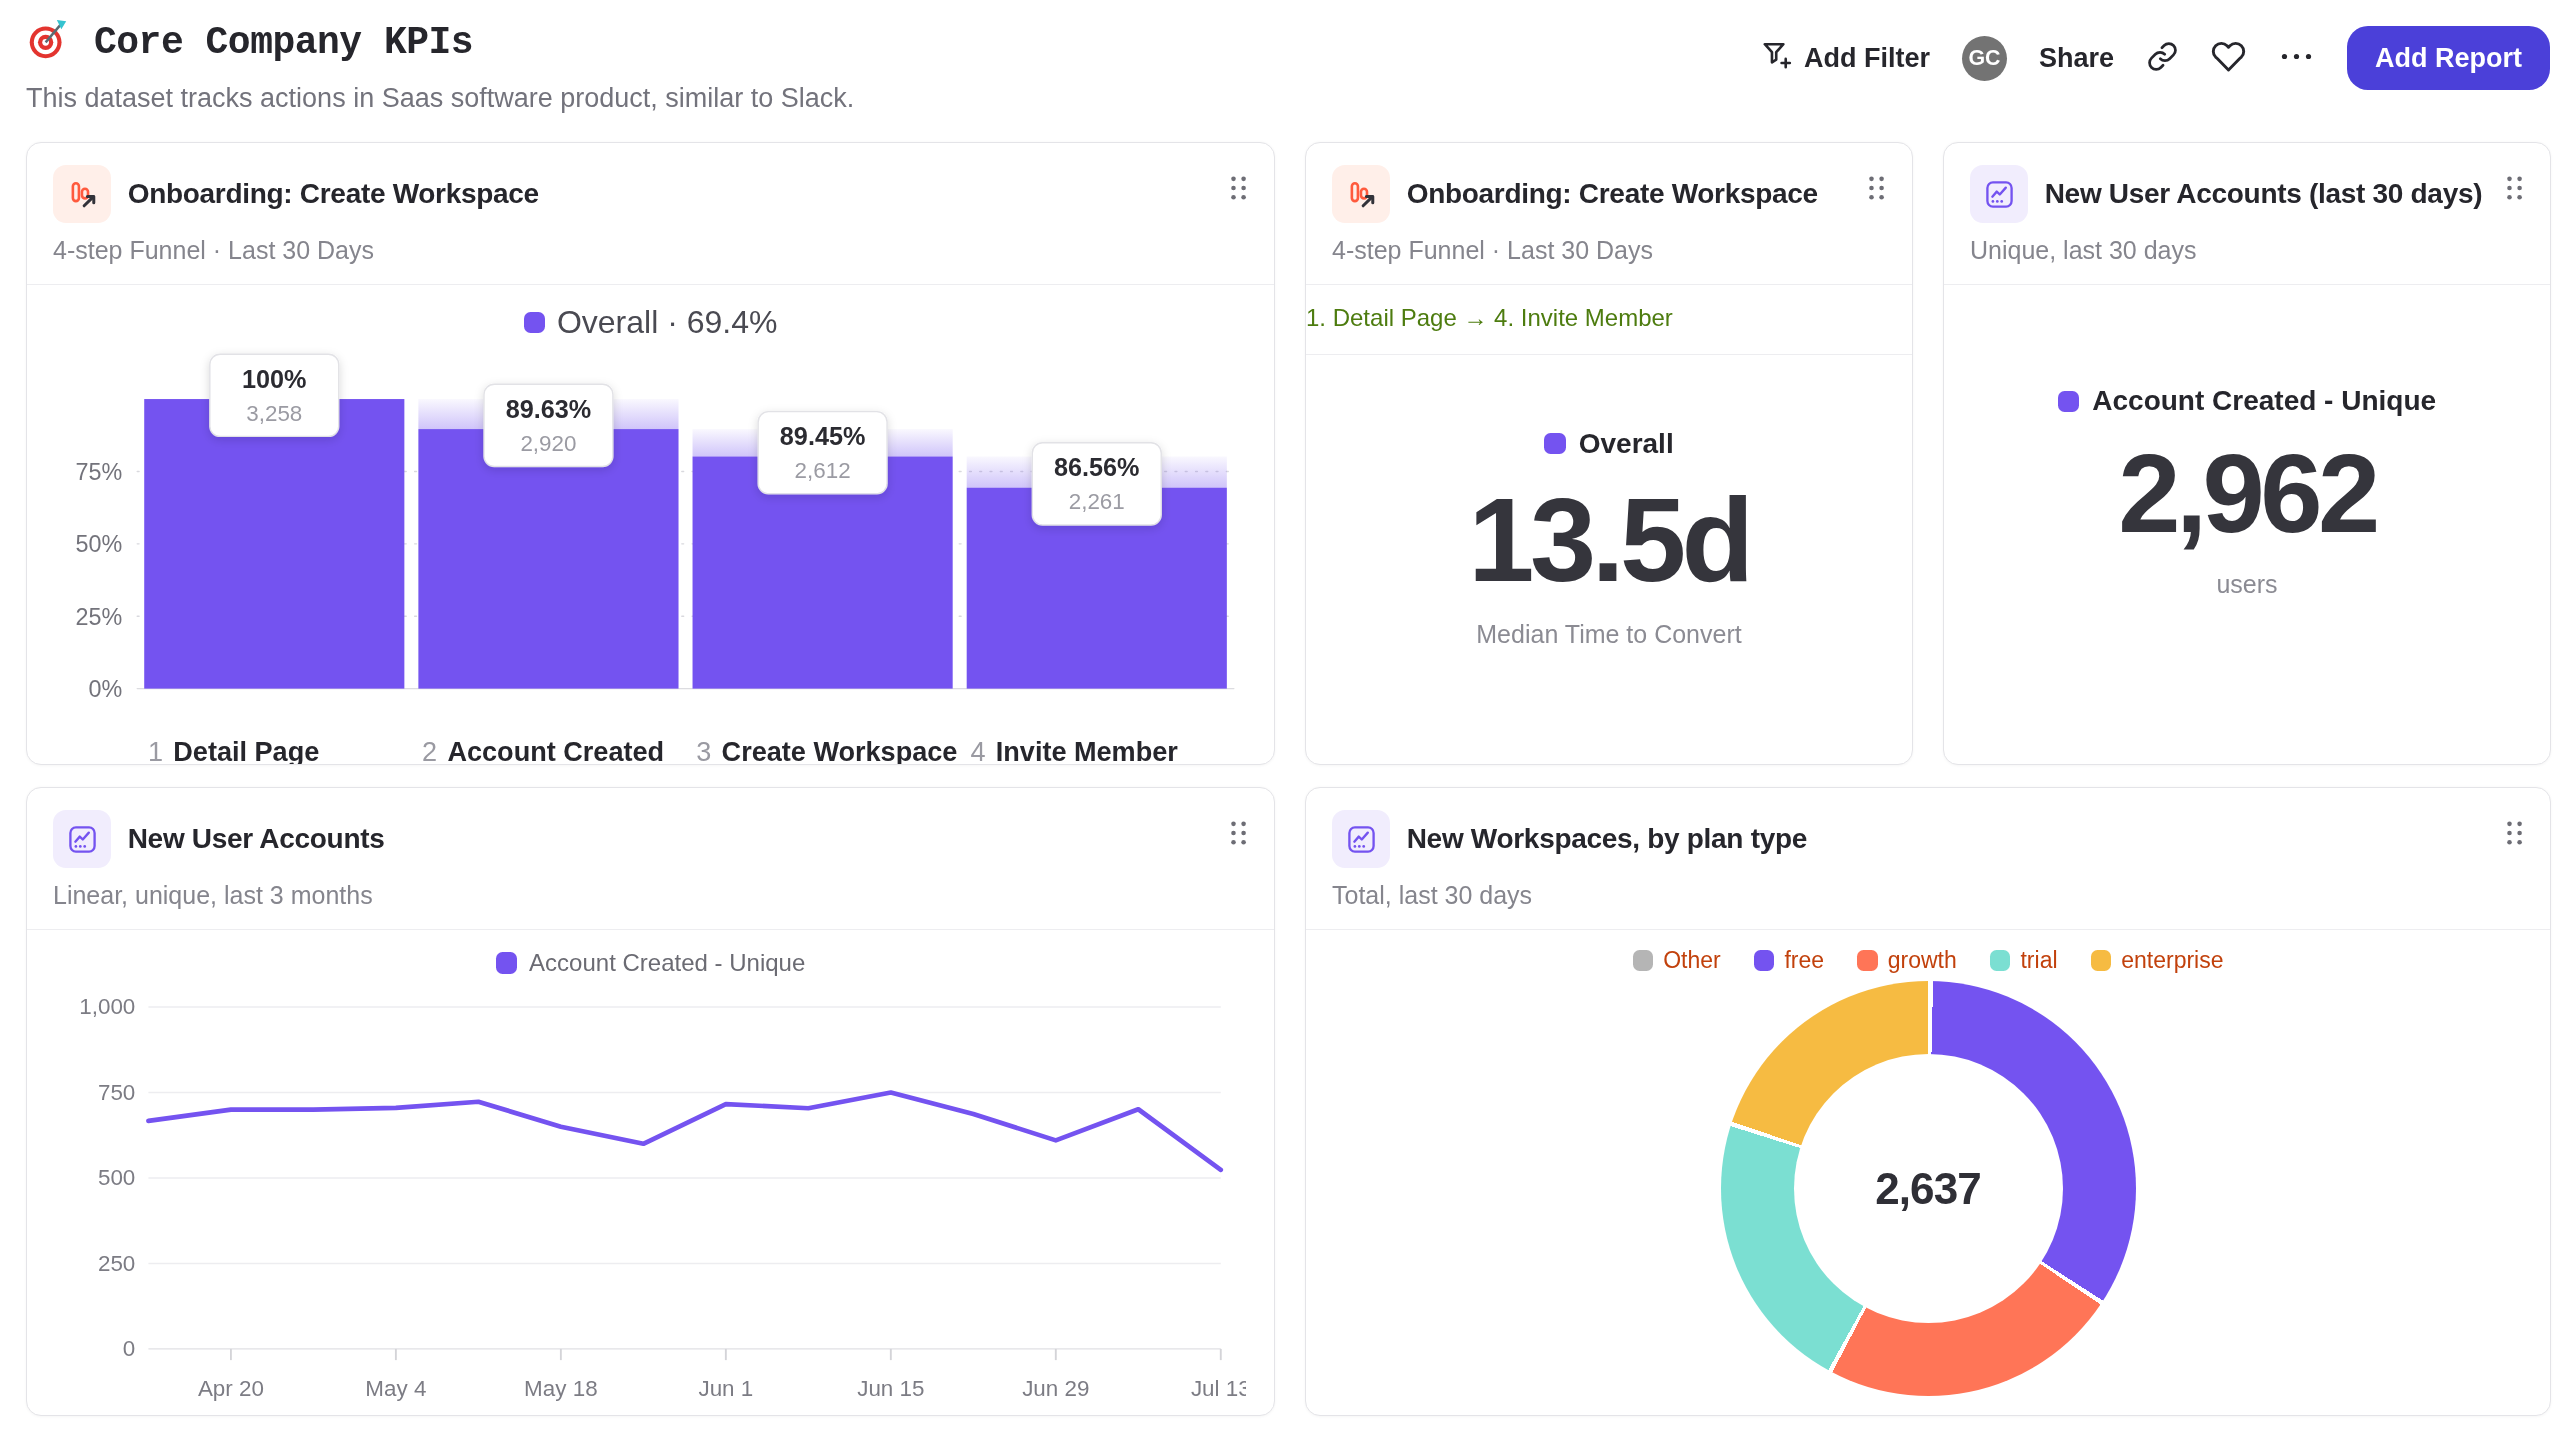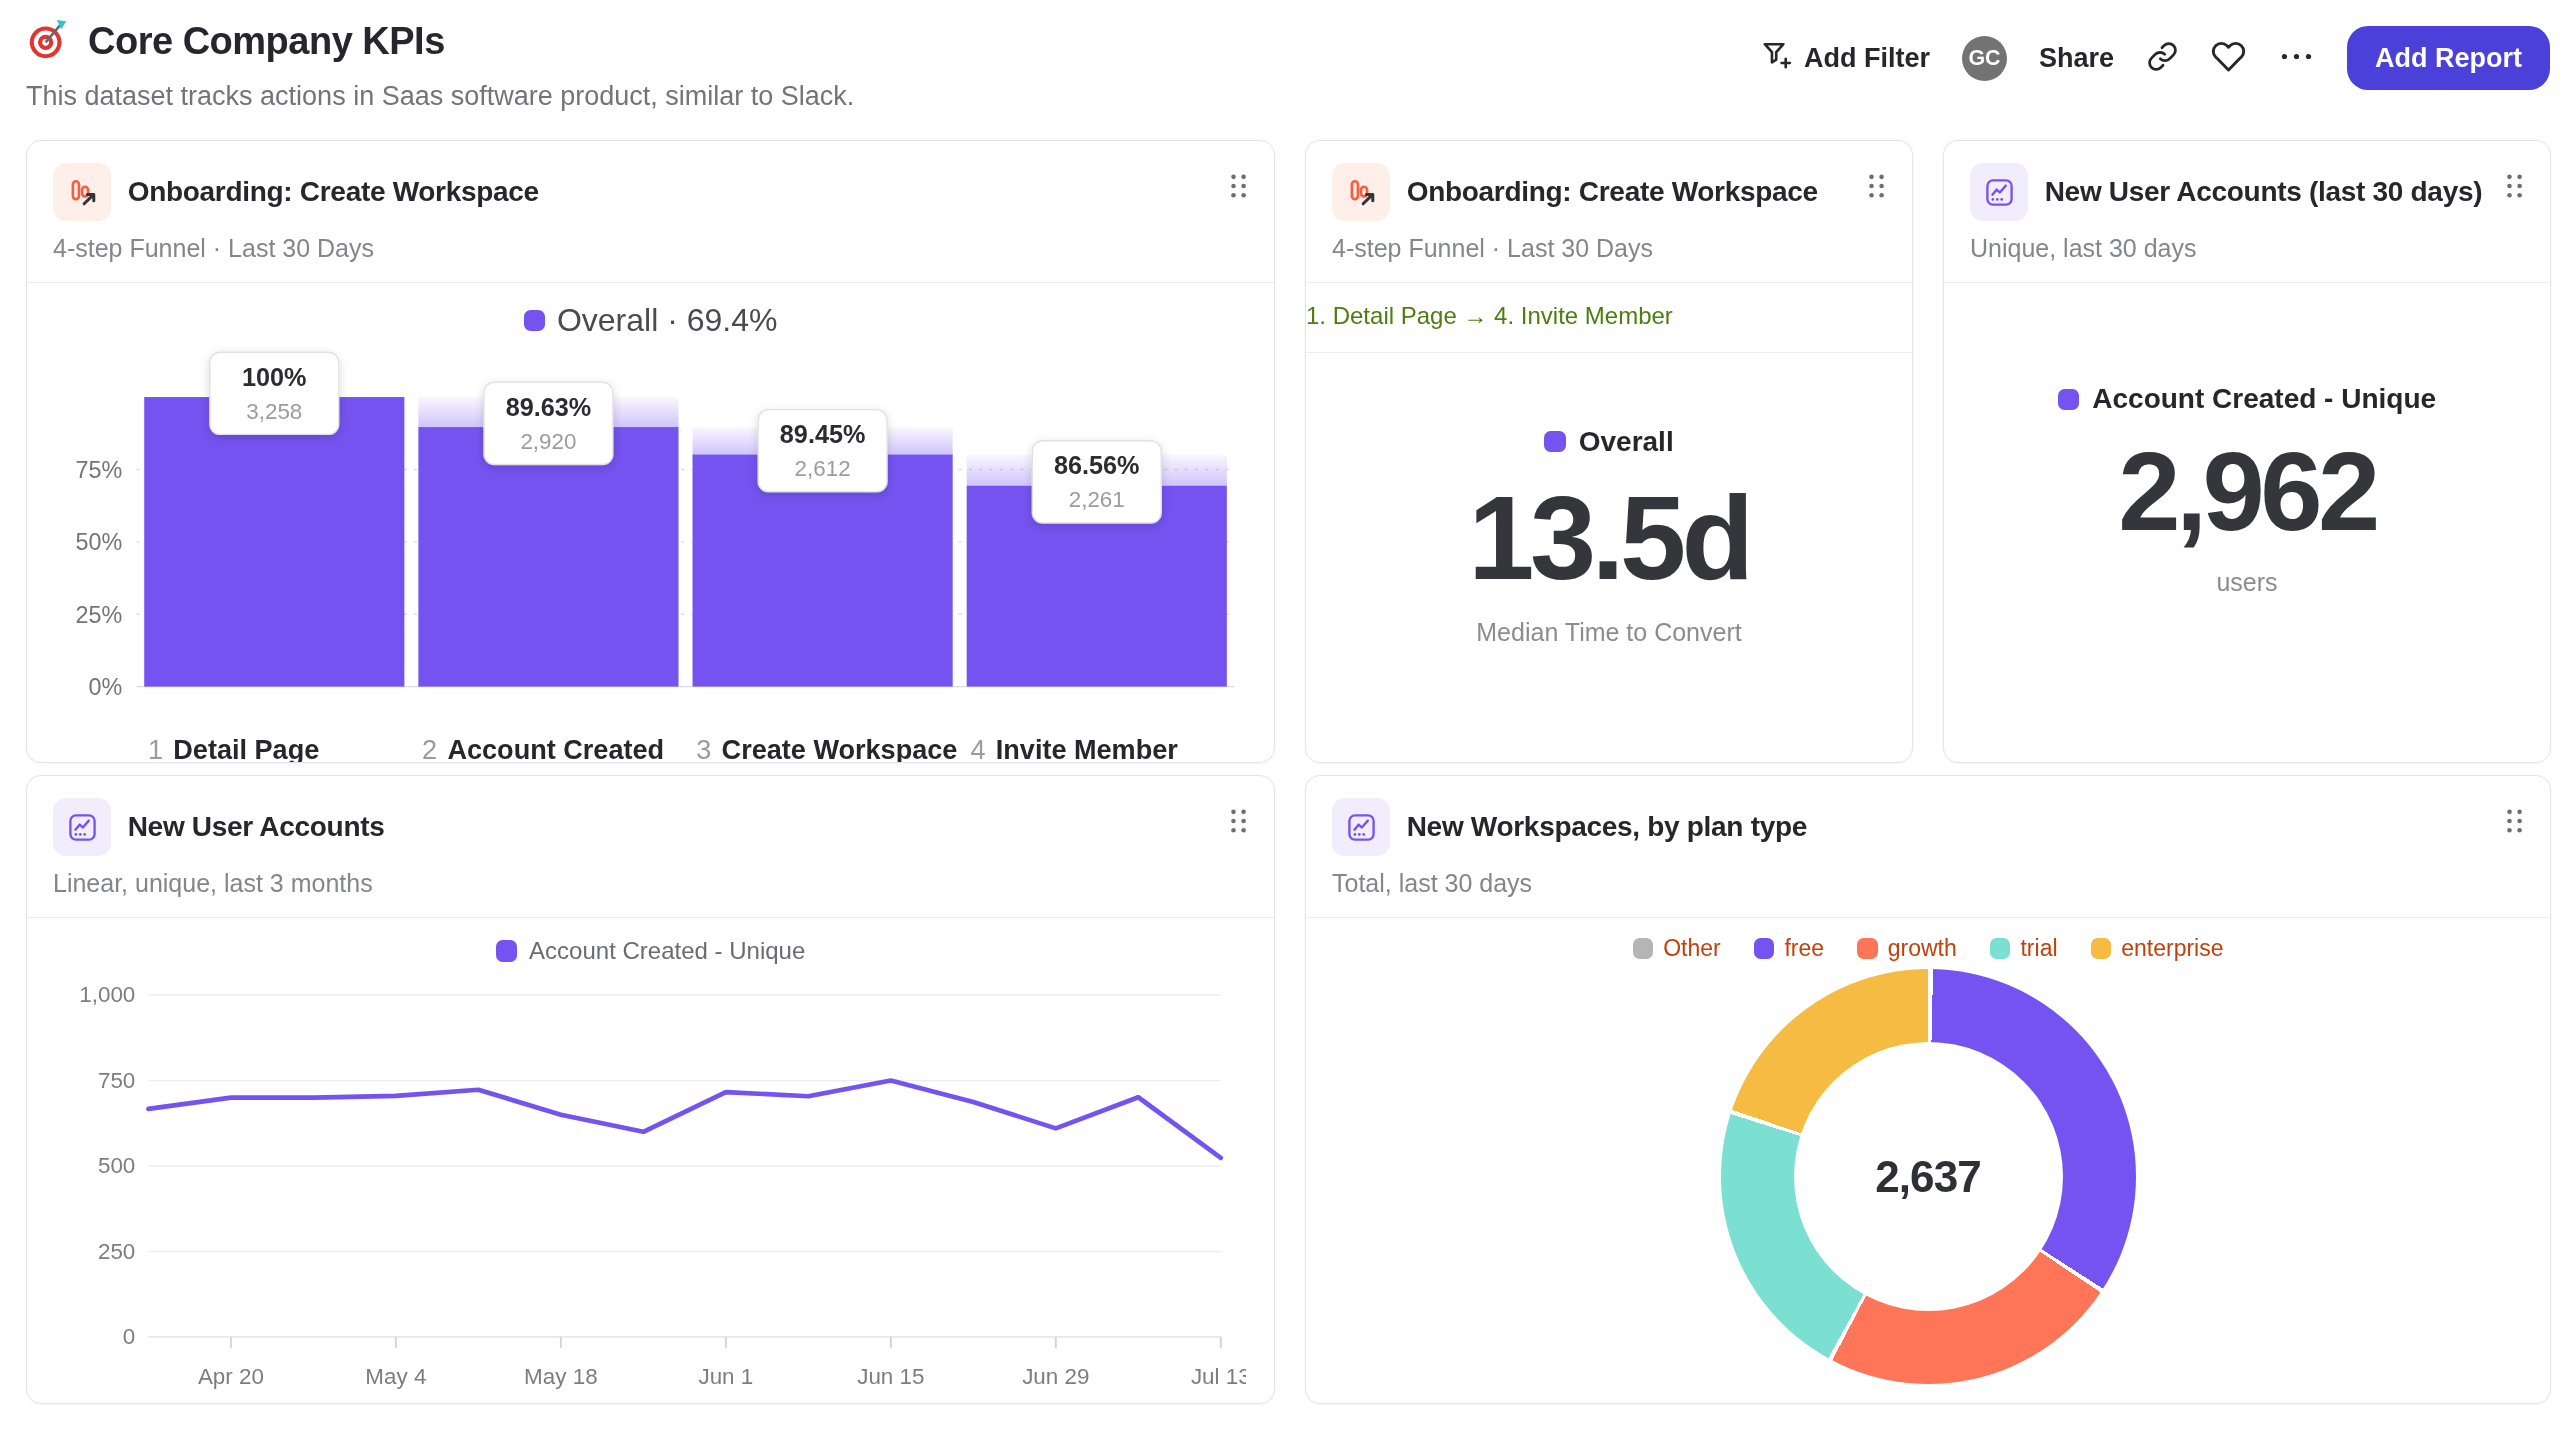--- a/index.html
+++ b/index.html
@@ -2,36 +2,36 @@
 <html style="font-size:15px"><head>
 <meta charset="utf-8">
 <style>
   * { box-sizing: border-box; margin: 0; padding: 0; }
   html, body { width: 2576px; height: 1449px; background: #fff; overflow: hidden; }
   body { font-family: "Liberation Sans", sans-serif; color: #2f2f36; }
   .page { padding: 0 26px; }
 
   
   .top-header { display: flex; justify-content: space-between; align-items: flex-start; padding-top: 18.6px; }
-  .title-row { display: flex; align-items: center; gap: 19px; }
+  .title-row { display: flex; align-items: center; gap: 25px; font-family: Liberation Mono, monospace; }
   .page-title { font-size: 38px; font-weight: 700; letter-spacing: -0.5px; color: #26262c; }
   .page-subtitle { font-size: 27px; color: #73737c; margin-top: 16.7px; }
   .header-actions { display: flex; align-items: center; gap: 32px; margin-top: 7.4px; }
   .ghost-btn { display: flex; align-items: center; gap: 11px; font-size: 27px; font-weight: 600;
                color: #26262c; background: none; border: none; font-family: inherit; cursor: pointer; }
   .icon-btn { background: none; border: none; padding: 0; display: flex; align-items: center; cursor: pointer; }
   .avatar { width: 45px; height: 45px; border-radius: 50%; background: #737373; color: #fff;
             font-size: 21.4px; font-weight: 700; display: flex; align-items: center; justify-content: center;
             border: none; font-family: inherit; cursor: pointer; }
   .primary-btn { background: #4b40d9; color: #fff; font-size: 27px; font-weight: 600; border: none;
                  border-radius: 21px; padding: 16.7px 28px; font-family: inherit; cursor: pointer; }
 
   
   .grid { display: grid; grid-template-columns: 1249px 608px 608px; grid-template-rows: 623px 629px;
-          gap: 12px 30px; margin-top: 28px; }
+          gap: 22px 30px; margin-top: 28px; }
   .card { border: 1.4px solid #e4e4e8; border-radius: 15px; background: #fff; overflow: hidden;
           display: flex; flex-direction: column; box-shadow: 0 0.9px 2.8px rgba(25,25,35,0.04); }
   .card-donut { grid-column: 2 / 4; }
   .card-head { position: relative; padding: 22px 26px 18.6px; }
   .head-row { display: flex; align-items: center; gap: 16.7px; }
   .card-icon { width: 58px; height: 58px; border-radius: 13px; display: flex; align-items: center;
                justify-content: center; flex: none; }
   .icon-funnel-bg { background: #ffefe9; }
   .icon-insights-bg { background: #f1edfd; }
   .card-title { font-size: 28px; font-weight: 700; letter-spacing: -0.3px; color: #26262c; }

